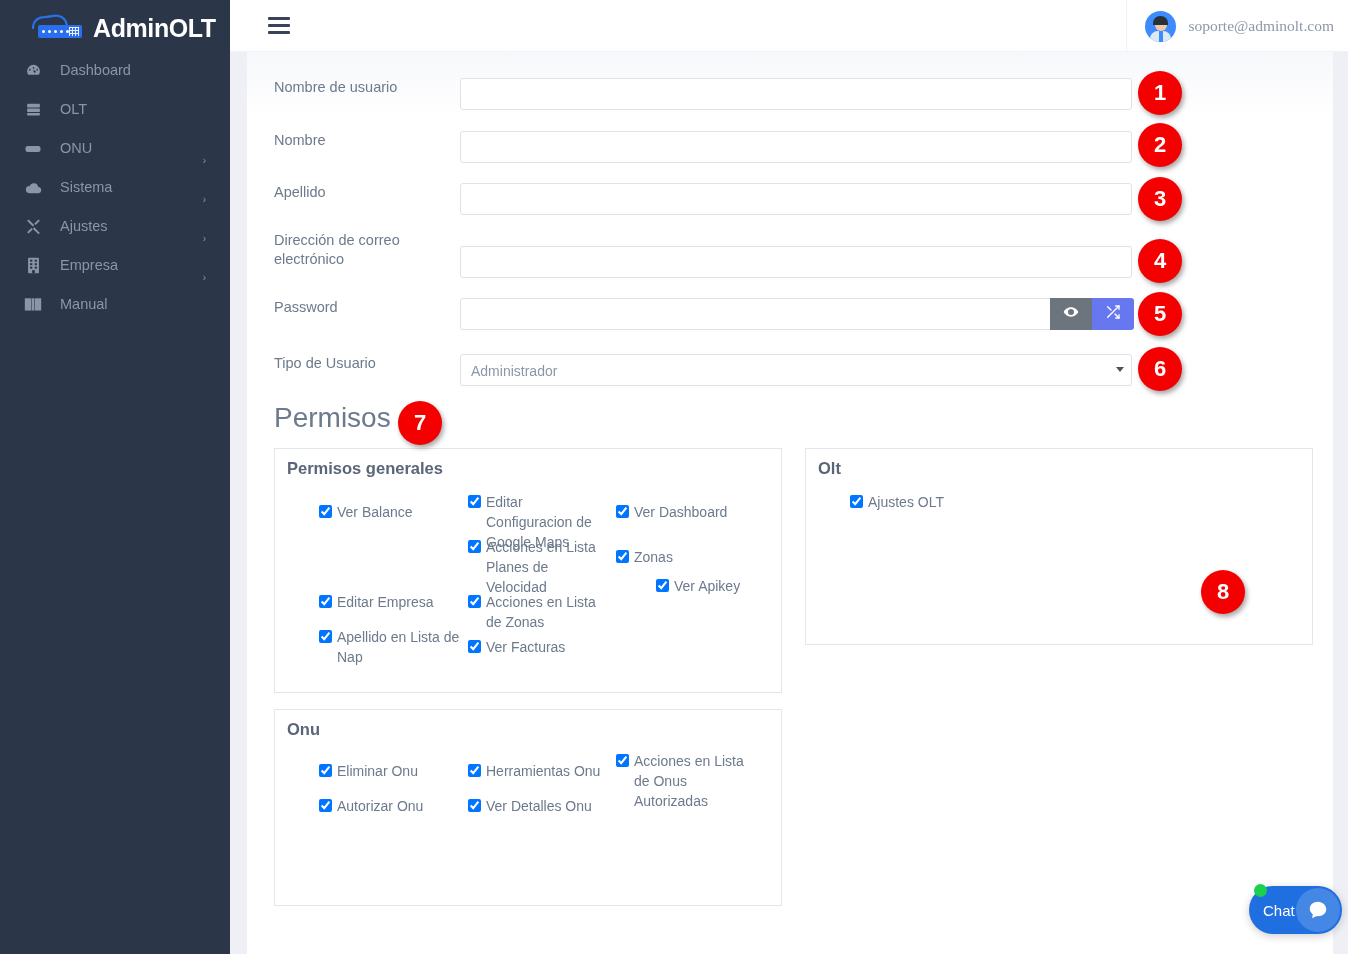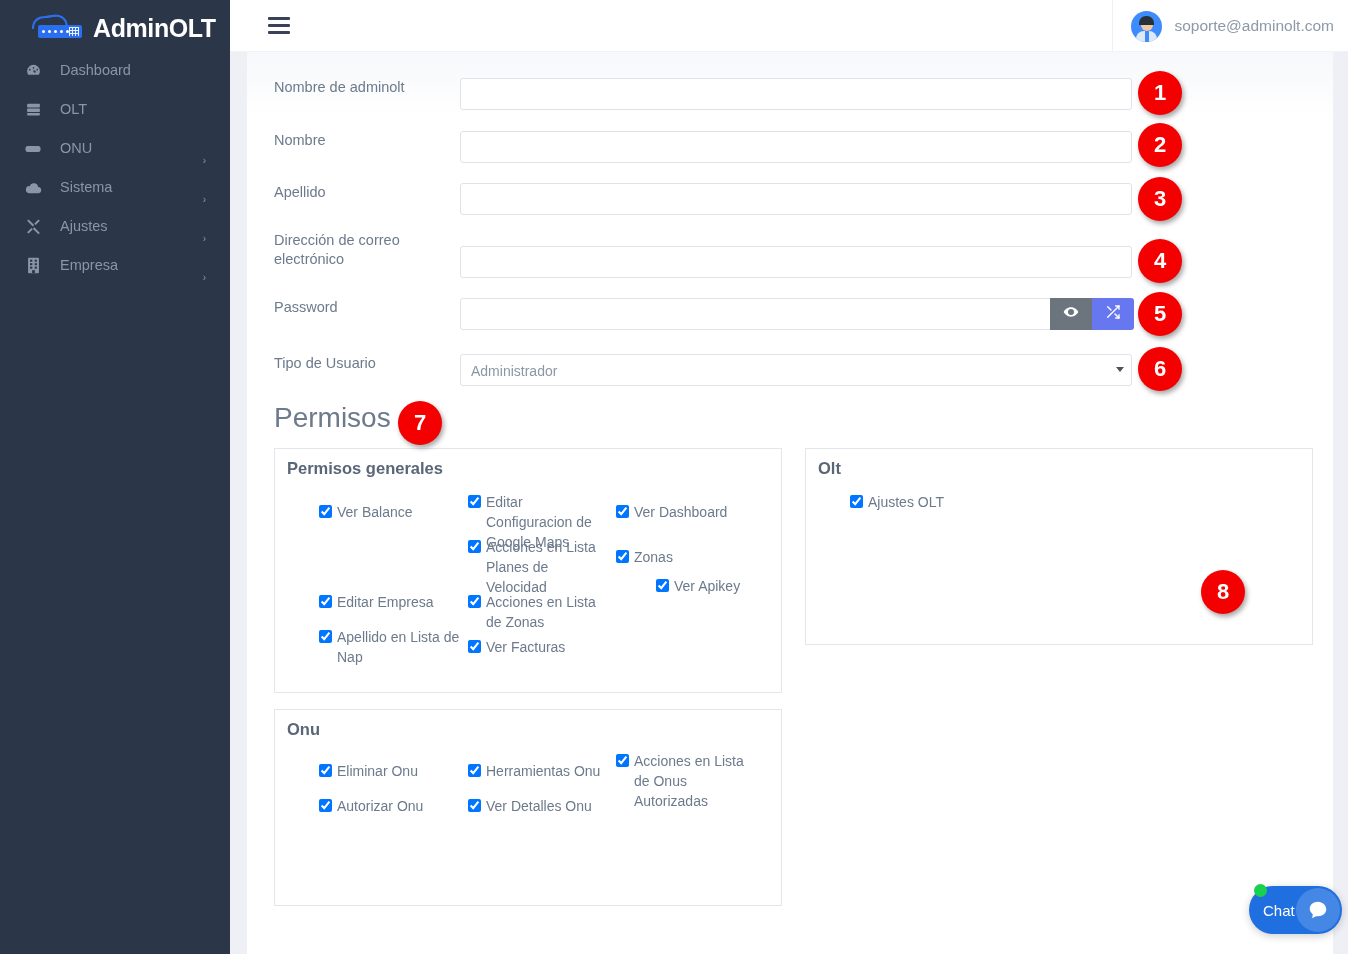--- a/index.html
+++ b/index.html
@@ -83,21 +83,21 @@
   }
   .avatar {
     width: 31px; height: 31px; border-radius: 50%;
     background: #3d8bfd; position: relative; overflow: hidden;
     flex: none;
   }
   .avatar .hair { position:absolute; left:8px; top:5px; width:15px; height:9px; background:#263238; border-radius:7px 7px 0 0;}
   .avatar .face { position:absolute; left:9.5px; top:8px; width:12px; height:12px; background:#f3c8a4; border-radius:50%;}
   .avatar .body { position:absolute; left:5px; top:20px; width:21px; height:13px; background:#dfe9f5; border-radius:8px 8px 0 0;}
   .avatar .tie  { position:absolute; left:13.5px; top:20px; width:4px; height:11px; background:#3d8bfd;}
-  .user-email { color: #8d98a8; font-size: 15.5px; }
+  .user-email { color: #8d98a8; font-size: 15.5px; font-family: Liberation Serif, serif; }
 
   
   .page-bg {
     position: absolute; left: 230px; top: 52px;
     width: 1118px; height: 902px;
     background: #eef0f5;
   }
   .card {
     position: absolute; left: 247px; top: 52px;
     width: 1086px; height: 902px;
@@ -296,20 +296,30 @@
               <rect x="4.5" y="12.5" width="3" height="2.6"></rect>
                 <rect x="10.5" y="12.5" width="3" height="2.6"></rect>
               <rect x="7.2" y="17" width="3.6" height="4"></rect>
             </g>
           </svg>
         </span>
         <span>Empresa</span>
         <span class="nav-caret">›</span>
       </div>
 
+      <div class="nav-item">
+        <span class="nav-icon">
+          <svg width="18" height="16" viewBox="0 0 22 18" fill="#8c95a6">
+            <path d="M1 2h8v15H1z"></path>
+              <path d="M13 2h8v15h-8z"></path>
+            <rect x="9.6" y="2" width="2.8" height="15" fill="#8c95a6"></rect>
+          </svg>
+        </span>
+        <span>Manual</span>
+      </div>
     </div>
   </div>
 
   <div class="page-bg"></div>
 
   <div class="header">
     <div class="hamburger">
       <span></span>
         <span></span>
         <span></span>
@@ -324,21 +334,21 @@
       <div class="user-email">soporte@adminolt.com</div>
     </div>
   </div>
 
   <div class="card">
     <div class="card-fade"></div>
 
     <div class="form">
 
       <div class="form-row" style="top:26px">
-        <div class="form-label">Nombre de adminolt</div>
+        <div class="form-label">Nombre de usuario</div>
         <input class="form-input" type="text" style="top: 0px;" value="">
       </div>
 
       <div class="form-row" style="top:79px">
         <div class="form-label">Nombre</div>
         <input class="form-input" type="text" style="top: 0px;" value="">
       </div>
 
       <div class="form-row" style="top:131px">
         <div class="form-label">Apellido</div>

